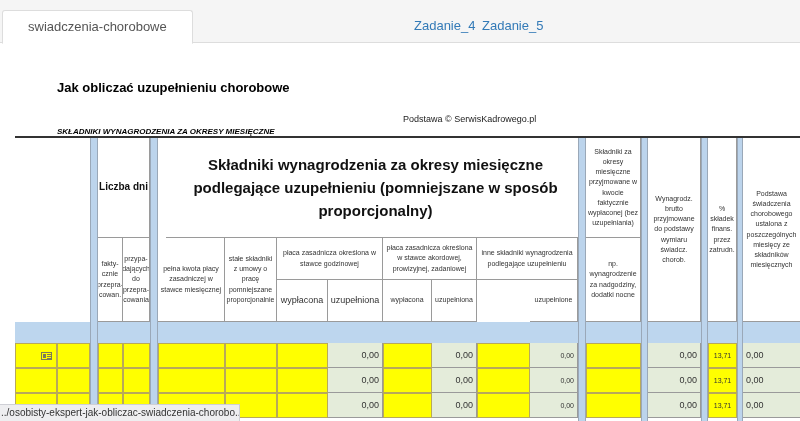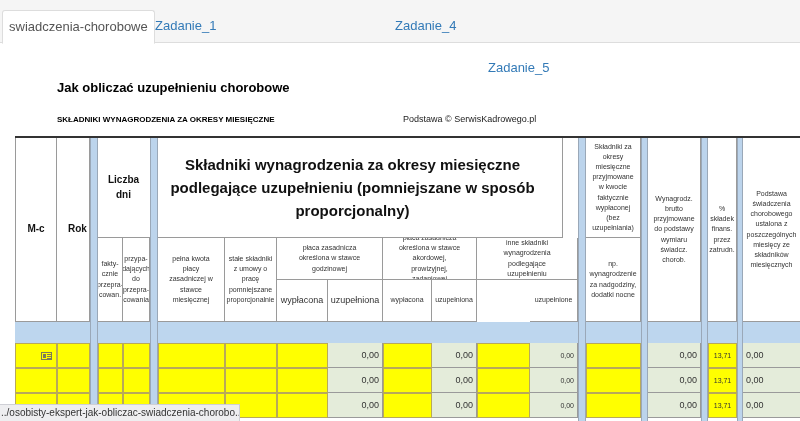--- a/index.html
+++ b/index.html
@@ -1,27 +1,27 @@
 <!DOCTYPE html>
 <html><head>
 <meta charset="utf-8">
 <style>
   * { box-sizing: border-box; margin: 0; padding: 0; }
   html, body { width: 800px; height: 421px; overflow: hidden; background: #ffffff; font-family: "Liberation Sans", sans-serif; color: #000; position: relative; }
 
   .tabbar { position: absolute; left: 0; top: 0; width: 800px; height: 43px; background: #f5f5f5; border-bottom: 1px solid #dddddd; }
-  .tab { position: absolute; top: 10px; height: 33px; line-height: 32px; font-size: 13px; color: #337ab7; padding: 0 6px; }
+  .tab { position: absolute; top: 10px; height: 33px; line-height: 32px; font-size: 13px; color: #337ab7; padding: 0 25px; }
   .tab.active { background: #fff; color: #555; border: 1px solid #ddd; border-bottom: 1px solid #fff; border-radius: 3px 3px 0 0; height: 34px; }
 
   .title { position: absolute; left: 57px; top: 80px; font-size: 13px; font-weight: bold; }
-  .subtitle { position: absolute; left: 57px; top: 115px; font-size: 8px; font-weight: bold; }
+  .subtitle { position: absolute; left: 57px; top: 127px; font-size: 8px; font-weight: bold; font-style: italic; }
   .copyright { position: absolute; left: 403px; top: 114px; font-size: 9px; color: #222; }
 
   .grid { position: absolute; left: 15px; top: 136px; width: 785px; height: 285px; border-top: 2px solid #333; }
-  .cell { position: absolute; background: #fff; border-right: 1px solid #9a9a9a; border-bottom: 1px solid #9a9a9a; display: flex; align-items: center; justify-content: center; text-align: center; font-size: 7px; color: #333; line-height: 1.45; padding: 11px; overflow: hidden; }
+  .cell { position: absolute; background: #fff; border-right: 1px solid #9a9a9a; border-bottom: 1px solid #9a9a9a; display: flex; align-items: center; justify-content: center; text-align: center; font-size: 7px; color: #333; line-height: 1.45; padding: 1px; overflow: hidden; }
   .sep { position: absolute; top: 0; height: 285px; background: #bcd4ec; border-left: 1px solid #9aa8b8; border-right: 1px solid #9aa8b8; }
   .band { position: absolute; top: 184px; height: 21px; background: #bdd6ee; }
   .hbig { font-size: 15px; font-weight: bold; color: #111; line-height: 1.55; }
   .hmid { font-size: 10px; font-weight: bold; color: #111; }
   .h9 { font-size: 9px; color: #333; }
 
   .row { position: absolute; height: 36px; }
   .c { position: absolute; top: 0; height: 25px; border-right: 1px solid #9a9a9a; border-bottom: 1px solid #9a9a9a; font-size: 9px; color: #333; display: flex; align-items: center; }
   .yel { background: #ffff00; border: 1px solid #b8a95a; }
   .gr { background: #e4ecda; justify-content: flex-end; padding-right: 3px; }
@@ -32,39 +32,36 @@
   .status { position: absolute; left: 0; top: 404px; height: 17px; width: 240px; background: #eeeef0; border: 1px solid #cfd0d6; border-left: none; border-bottom: none; font-size: 10px; color: #333; line-height: 16px; padding-left: 1px; white-space: nowrap; overflow: hidden; }
   .card-icon { width: 11px; height: 8px; border: 1px solid #7a7a5a; position: relative; margin-left: auto; margin-right: 4px; }
   .card-icon::before { content: ""; position: absolute; left: 1px; top: 1px; width: 3px; height: 4px; background: #7a7a5a; }
   .card-icon::after { content: ""; position: absolute; left: 5px; top: 1px; width: 4px; height: 1px; background: #7a7a5a; box-shadow: 0 2px 0 #7a7a5a, 0 4px 0 #7a7a5a; }
 </style>
 </head>
 <body>
 
 <div class="tabbar">
   <div class="tab active" style="left:2px;">swiadczenia-chorobowe</div>
-  <div class="tab" style="left:149px;">Zadanie_1</div>
   <div class="tab" style="left:389px;">Zadanie_4</div>
-  <div class="tab" style="left:482px;margin-top:42px;">Zadanie_5</div>
+  <div class="tab" style="left:457px;">Zadanie_5</div>
 </div>
 
 <div class="title">Jak obliczać uzupełnieniu chorobowe</div>
 <div class="subtitle">SKŁADNIKI WYNAGRODZENIA ZA OKRESY MIESIĘCZNE</div>
 <div class="copyright">Podstawa © SerwisKadrowego.pl</div>
 
 <div class="grid">
 
-  <div class="cell hmid" style="left:0;top:0;width:42px;height:184px;border-left:1px solid #9a9a9a;">M-c</div>
-  <div class="cell hmid" style="left:42px;top:0;width:33px;height:184px;justify-content:flex-start;">Rok</div>
 
   <div class="cell hmid" style="left:83px;top:0;width:52px;height:100px;">Liczba dni</div>
   <div class="cell" style="left:83px;top:100px;width:25px;height:84px;">fakty-cznie przepra-cowan.</div>
   <div class="cell" style="left:108px;top:100px;width:27px;height:84px;">przypa-dających do przepra-cowania</div>
 
-  <div class="cell hbig" style="left:128px;top:0;width:420px;height:100px;padding:0 10px;">Składniki wynagrodzenia za okresy miesięczne podlegające uzupełnieniu (pomniejszane w sposób proporcjonalny)</div>
+  <div class="cell hbig" style="left:151px;top:0;width:420px;height:100px;padding:0 10px;">Składniki wynagrodzenia za okresy miesięczne podlegające uzupełnieniu (pomniejszane w sposób proporcjonalny)</div>
   <div class="cell" style="left:143px;top:100px;width:67px;height:84px;">pełna kwota płacy zasadniczej w stawce miesięcznej</div>
   <div class="cell" style="left:210px;top:100px;width:52px;height:84px;">stałe składniki z umowy o pracę pomniejszane proporcjonalnie</div>
   <div class="cell" style="left:262px;top:100px;width:106px;height:42px;">płaca zasadnicza określona w stawce godzinowej</div>
   <div class="cell h9" style="left:262px;top:142px;width:51px;height:42px;">wypłacona</div>
   <div class="cell h9" style="left:313px;top:142px;width:55px;height:42px;">uzupełniona</div>
   <div class="cell" style="left:368px;top:100px;width:94px;height:42px;">płaca zasadnicza określona w stawce akordowej, prowizyjnej, zadaniowej</div>
   <div class="cell" style="left:368px;top:142px;width:49px;height:42px;">wypłacona</div>
   <div class="cell" style="left:417px;top:142px;width:45px;height:42px;">uzupełniona</div>
   <div class="cell" style="left:462px;top:100px;width:101px;height:42px;">inne składniki wynagrodzenia podlegające uzupełnieniu</div>
   <div class="cell" style="left:515px;top:142px;width:48px;height:42px;">uzupełnione</div>

